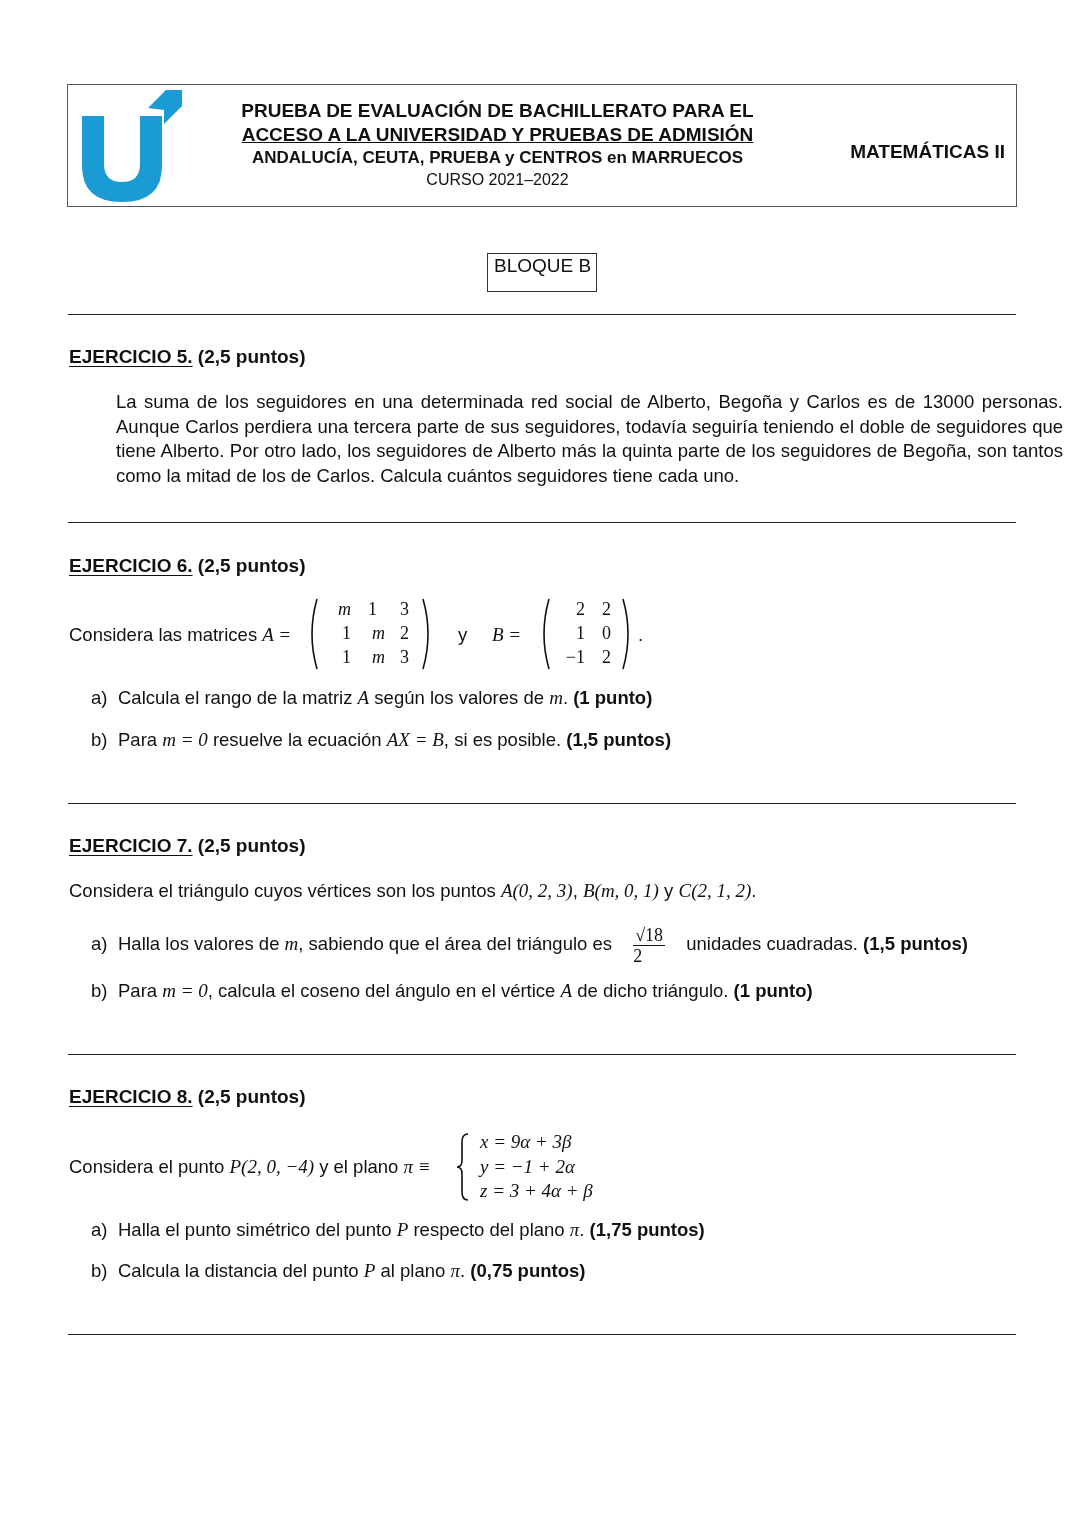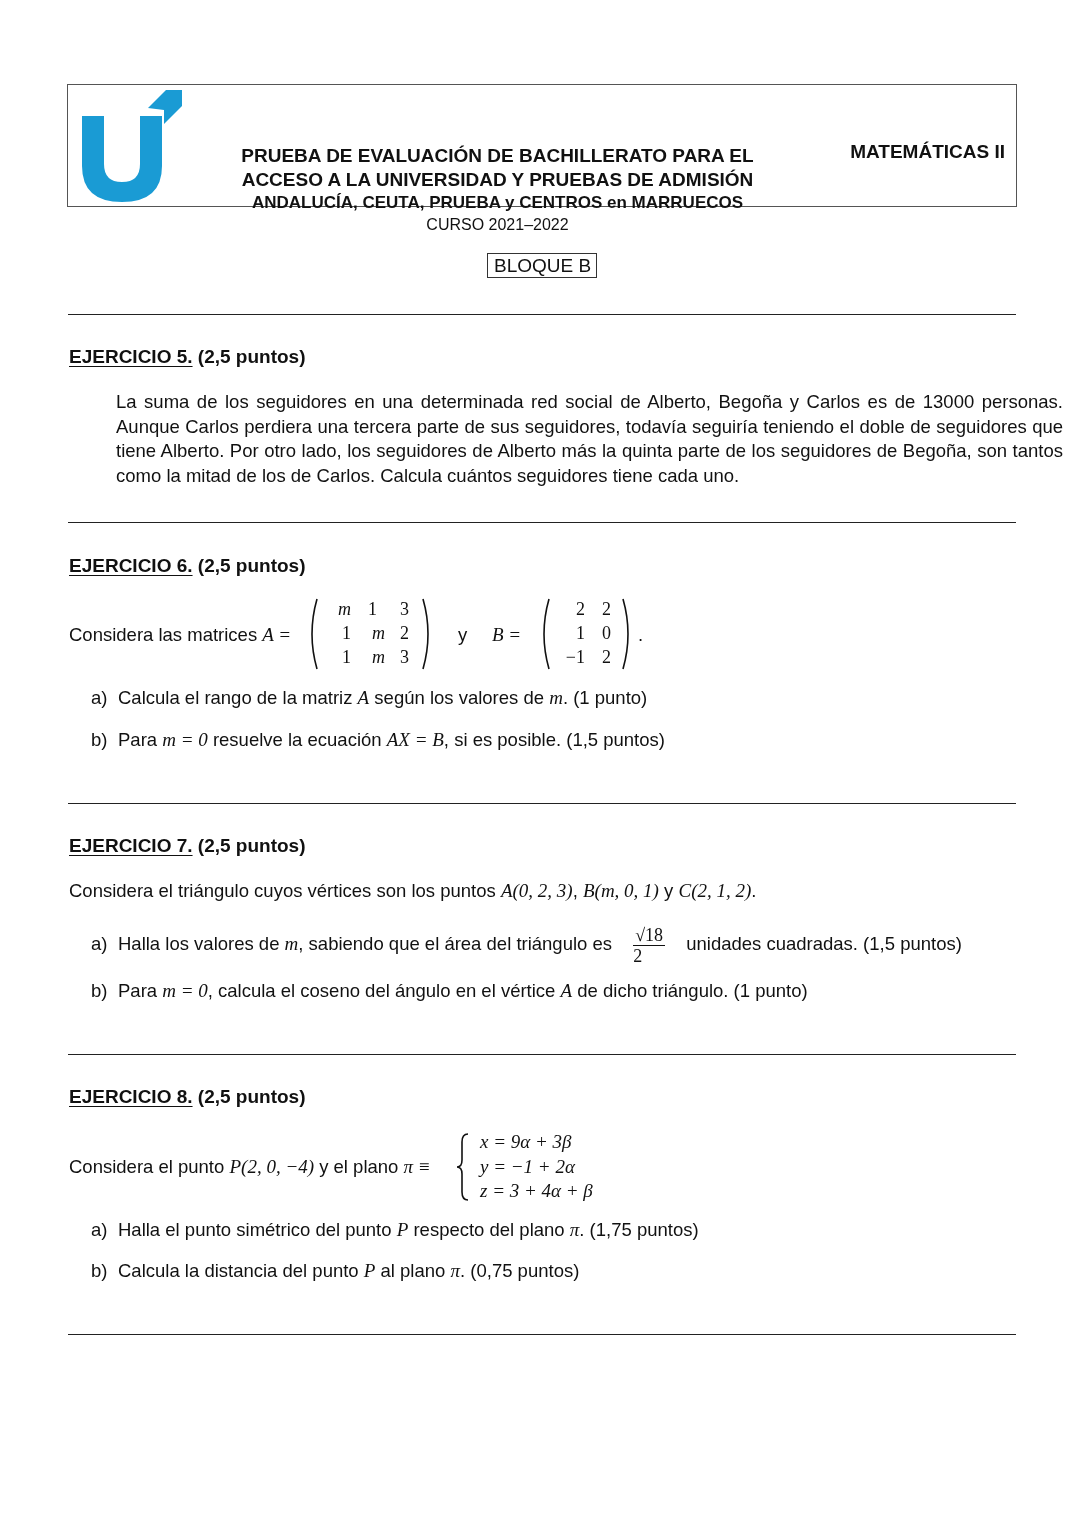--- a/index.html
+++ b/index.html
@@ -1,35 +1,35 @@
 <!DOCTYPE html>
 <html><head>
 <meta charset="utf-8">
 <style>
   html, body { margin: 0; padding: 0; background: #ffffff; }
   body { width: 1080px; height: 1527px; position: relative; font-family: "Liberation Sans", sans-serif; color: #111; overflow: hidden; }
   .abs { position: absolute; }
   .header-box { left: 67px; top: 84px; width: 950px; height: 123px; border: 1px solid #555; box-sizing: border-box; }
   .logo { left: 78px; top: 86px; width: 110px; height: 118px; }
-  .hdr-line { position: absolute; left: 230px; width: 535px; text-align: center; font-weight: bold; margin-top: 45px; }
+  .hdr-line { position: absolute; left: 230px; width: 535px; text-align: center; font-weight: bold; }
   .hdr1 { top: 100px; font-size: 19px; }
-  .hdr2 { top: 124px; font-size: 19px; }
+  .hdr2 { top: 124px; font-size: 19px; text-decoration: underline; }
   .hdr3 { top: 148px; font-size: 17px; }
   .hdr4 { top: 171px; font-size: 16px; font-weight: normal; }
   .subject { left: 790px; top: 141px; width: 215px; text-align: right; font-weight: bold; font-size: 19px; }
-  .bloque { left: 487px; top: 253px; border: 1px solid #333; padding: 1px 5px 0 6px; font-size: 19px; line-height: 22px; }
+  .bloque { left: 487px; top: 253px; border: 1px solid #333; padding: 1px 5px 14px 6px; font-size: 19px; line-height: 22px; }
   .rule { left: 68px; width: 948px; height: 0; border-top: 1.3px solid #222; }
   .ex-title { left: 69px; font-size: 19px; font-weight: bold; }
   .ex-title .u { text-decoration: underline; text-underline-offset: 3px; }
   .para { left: 69px; width: 947px; font-size: 18.5px; line-height: 24.5px; text-align: justify; margin-left: 47px; }
   .math { font-family: "Liberation Serif", serif; font-style: italic; font-size: 19px; }
   .line { left: 69px; font-size: 18.5px; white-space: nowrap; }
   .item { left: 91px; font-size: 18.5px; white-space: nowrap; }
   .lbl { display: inline-block; width: 27px; }
-  b { font-weight: normal; }
+  b { font-weight: bold; }
   .matrix { position: absolute; }
   .paren { position: absolute; top: 0; }
   .cell { position: absolute; font-family: "Liberation Serif", serif; font-size: 18px; text-align: right; width: 22px; }
   .cell.it { font-style: italic; }
   .frac { display: inline-block; vertical-align: middle; font-family: "Liberation Serif", serif; font-size: 18px; line-height: 20px; margin: 0 16px; }
   .frac .num { display: block; border-bottom: 1px solid #111; padding: 0 2px; }
   .frac .den { display: block; }
   .sys { position: absolute; font-family: "Liberation Serif", serif; font-size: 19px; white-space: nowrap; }
 </style>
 </head>

